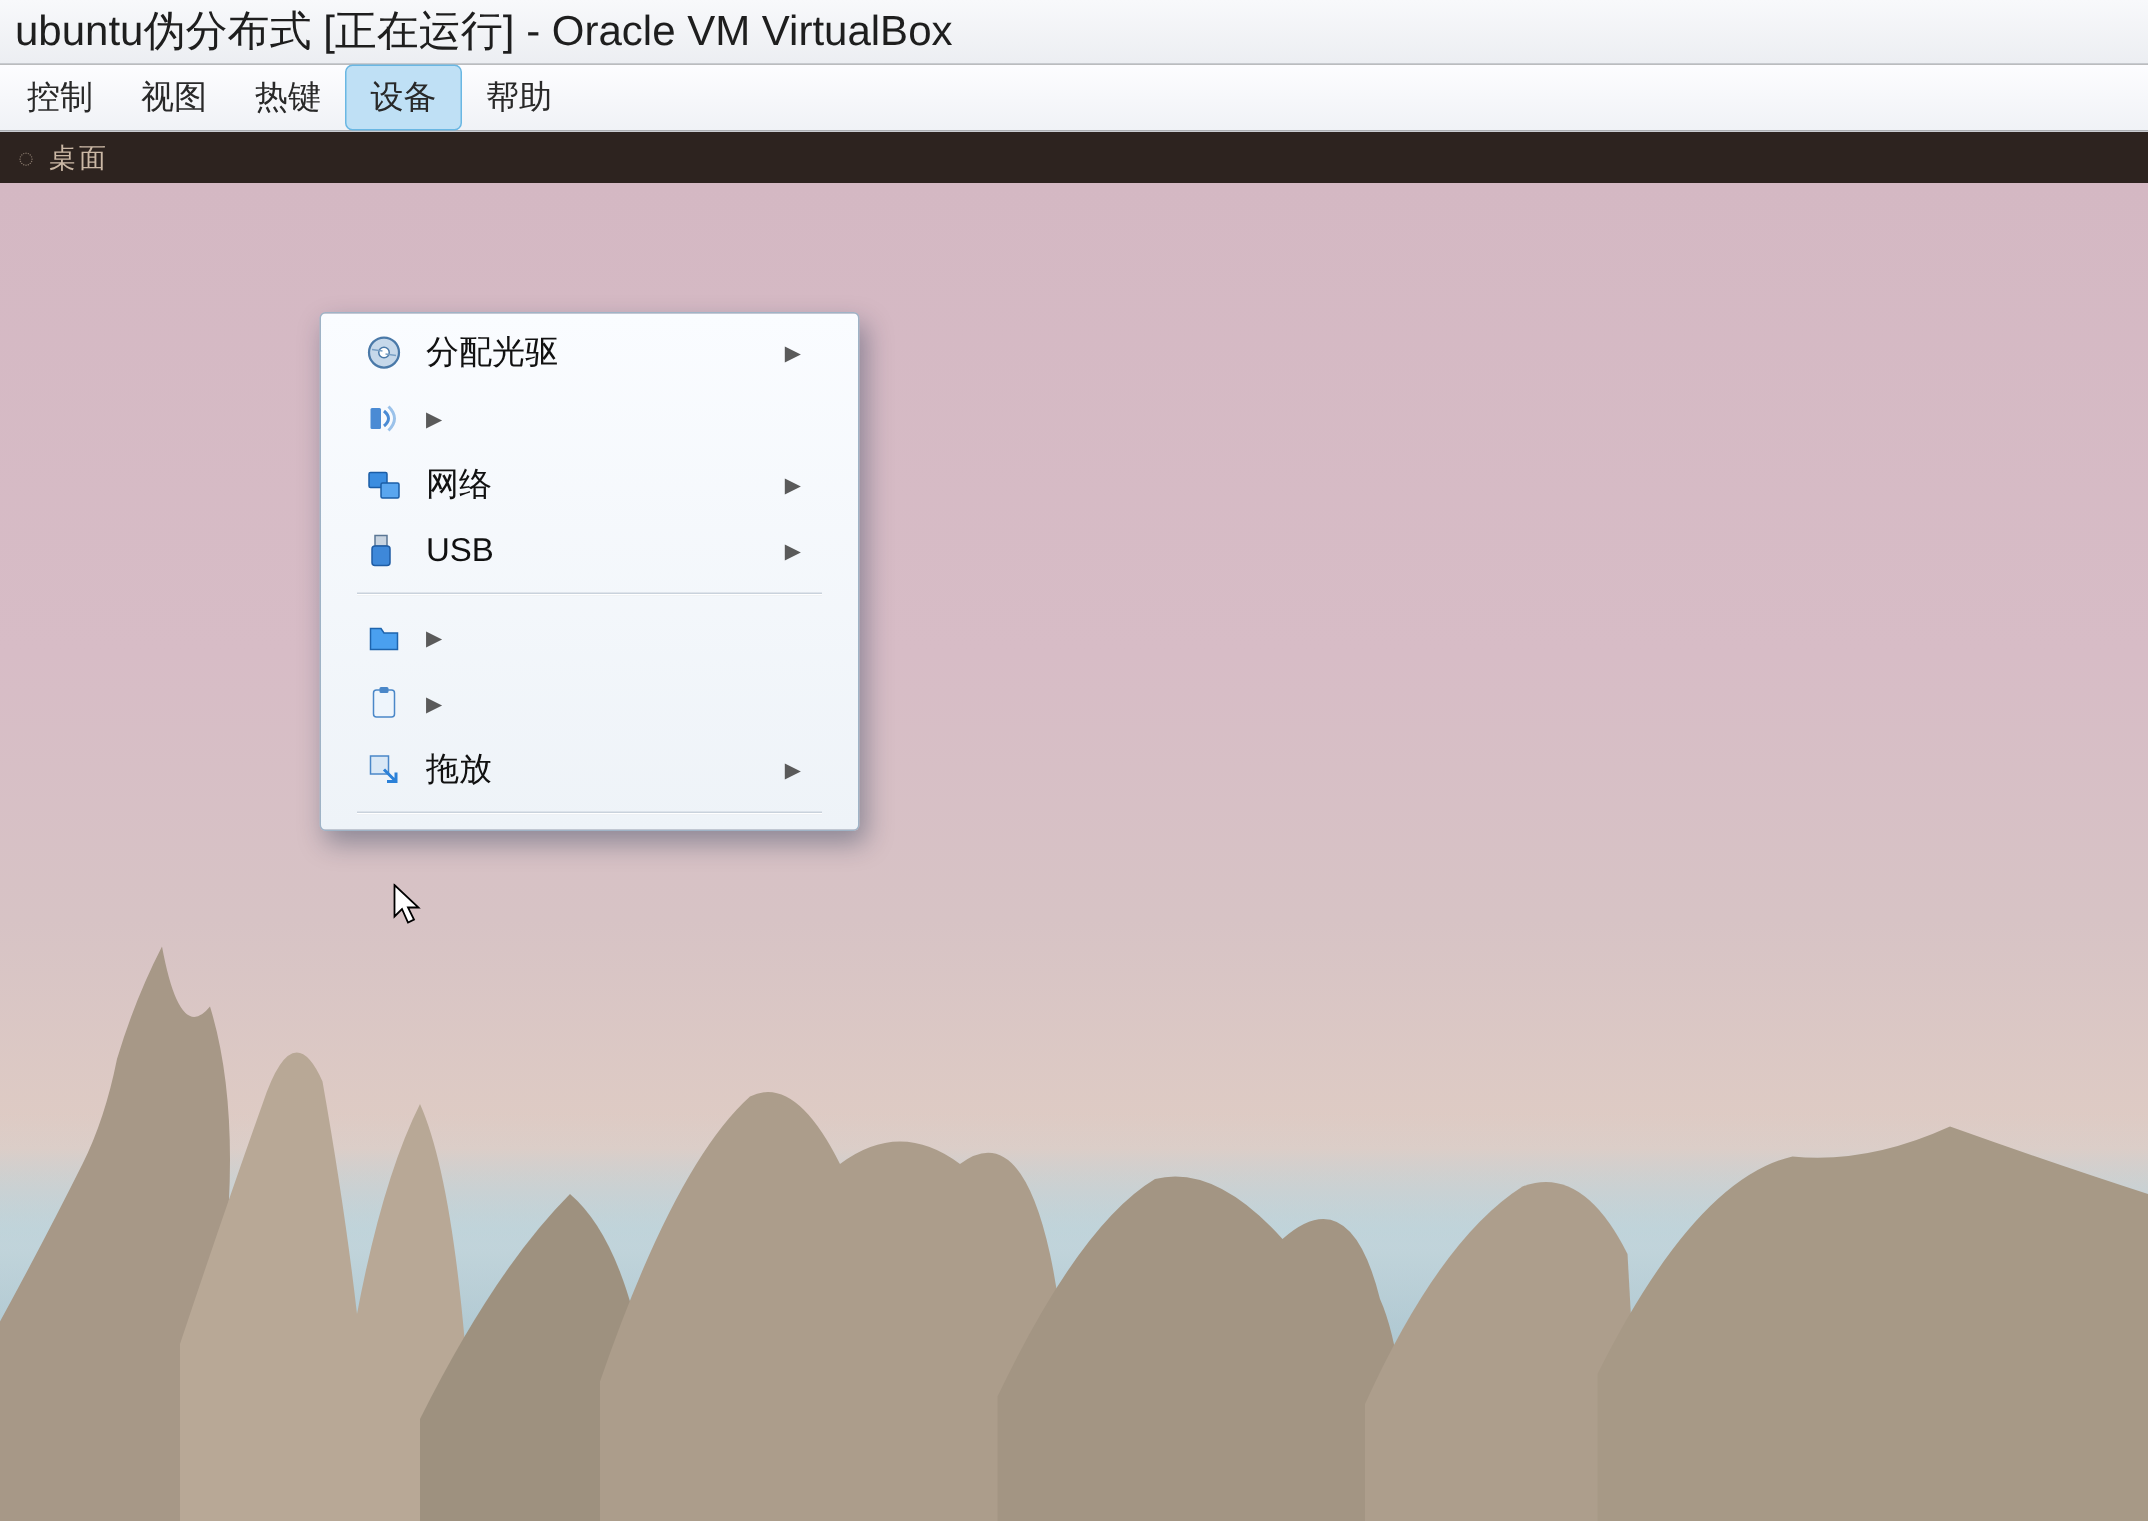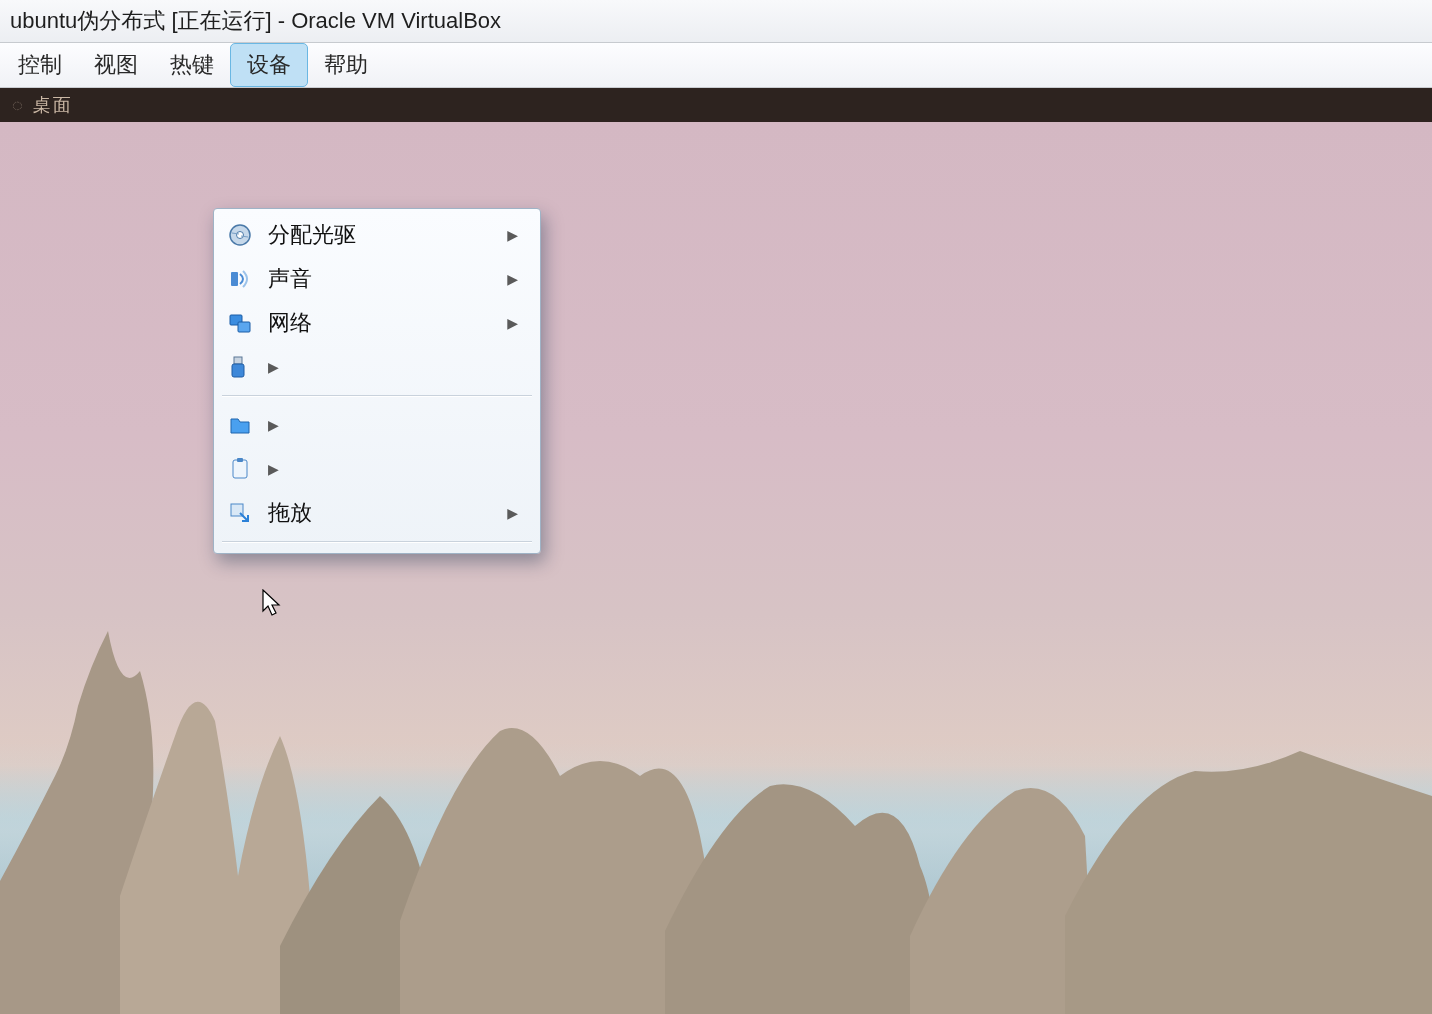--- a/index.html
+++ b/index.html
@@ -1,25 +1,25 @@
 <!DOCTYPE html>
 <html><head>
 <meta charset="utf-8">
 <style>
   html,body{margin:0;padding:0;width:1432px;height:1014px;overflow:hidden;font-family:"Microsoft YaHei","SimSun",Arial,sans-serif;background:#2a2a2a}
-  .titlebar{height:42px;background:linear-gradient(#f8f9fb,#eceef2);display:flex;align-items:center;padding:0 10px;color:#1e1e1e;font-size:22px;border-bottom:1px solid #c7cacf}
+  .titlebar{height:42px;background:linear-gradient(#f8f9fb,#eceef2);display:flex;align-items:center;padding:0 10px;color:#1e1e1e;font-size:28px;border-bottom:1px solid #c7cacf}
   .menubar{height:44px;background:linear-gradient(#fdfdff,#f0f2f6);display:flex;align-items:center;padding:0 2px;font-size:22px;color:#292929;border-bottom:1px solid #c9ccd1}
   .menubar .mitem{padding:8px 16px;border-radius:5px;display:flex;align-items:center;height:100%;box-sizing:border-box;cursor:default}
   .menubar .mitem.active{background:#bfe0f5;border:1px solid #6ab7e3}
   .guestbar{height:34px;background:#2d231f;color:#cbb8a5;font-size:18px;display:flex;align-items:center;padding:0 12px;letter-spacing:2px}
   .desktop{position:relative;width:100%;height:894px;overflow:hidden}
   .sky{position:absolute;inset:0;background:linear-gradient(#d4b8c3 0%,#d7bcc6 35%,#d7c3c5 55%,#dfccc4 72%,#b7d0d6 78%,#9cb8c5 100%)}
   .fog{position:absolute;left:0;right:0;top:620px;height:180px;background:linear-gradient(rgba(255,255,255,0) 0%,rgba(200,215,222,.6) 50%,rgba(160,190,205,.3) 100%)}
   .rocks{position:absolute;left:0;bottom:0;width:100%;height:440px}
-  .dropdown{position:absolute;left:213px;top:86px;width:326px;background:linear-gradient(#fafcff,#eef3f8);border:1px solid #9fb3c6;border-radius:4px;box-shadow:4px 8px 18px rgba(0,30,60,.35);padding:4px 0;font-size:22px;color:#111}
+  .dropdown{position:absolute;left:213px;top:86px;width:326px;background:linear-gradient(#fafcff,#eef3f8);border:1px solid #9fb3c6;border-radius:4px;box-shadow:4px 8px 18px rgba(0,30,60,.35);padding:4px 16px;font-size:22px;color:#111}
   .dmi{display:flex;align-items:center;height:44px;padding:0 22px 0 12px;cursor:default;position:relative}
   .dmi .icn{width:28px;height:28px;display:flex;align-items:center;justify-content:center;margin-right:14px}
   .dmi .lbl{flex:1}
   .dmi .arr{color:#5a5a5a;font-size:14px}
   .dmi.hl{background:linear-gradient(#bfe6fa,#8ed3f0);border-top:1px solid #7dc5e7;border-bottom:1px solid #7dc5e7}
   .dsep{height:1px;margin:6px 8px;background:#c9d2dc;border-bottom:1px solid #fff}
   .cursor{position:absolute;left:262px;top:467px;pointer-events:none}
   svg{display:block}
 </style>
 </head>
@@ -79,40 +79,40 @@
       <span class="arr">▶</span>
     </div>
     <div class="dmi">
       <span class="icn">
         <svg width="24" height="24">
             <rect x="3" y="5" width="7" height="14" fill="#4a8bd4" rx="1"></rect>
             <path d="M12 7 Q18 12 12 17" fill="none" stroke="#4a8bd4" stroke-width="2"></path>
             <path d="M15 4 Q23 12 15 20" fill="none" stroke="#9bc2ea" stroke-width="2"></path>
           </svg>
       </span>
-      <span class="lbl">声音</span>
       <span class="arr">▶</span>
     </div>
     <div class="dmi">
       <span class="icn">
         <svg width="24" height="24">
             <rect x="2" y="4" width="12" height="10" fill="#3b8de0" stroke="#1b5da6" rx="1"></rect>
             <rect x="10" y="11" width="12" height="10" fill="#5aa6ef" stroke="#1b5da6" rx="1"></rect>
           </svg>
       </span>
       <span class="lbl">网络</span>
       <span class="arr">▶</span>
     </div>
     <div class="dmi">
       <span class="icn">
         <svg width="24" height="24">
             <rect x="6" y="2" width="8" height="7" fill="#c8d4e1" stroke="#5b7795"></rect>
             <rect x="4" y="9" width="12" height="13" fill="#3e88d9" stroke="#1f5ca4" rx="2"></rect>
           </svg>
       </span>
+      <span class="lbl">USB</span>
       <span class="arr">▶</span>
     </div>
 
     <div class="dsep"></div>
 
     <div class="dmi">
       <span class="icn">
         <svg width="24" height="24">
             <path d="M3 6 h7 l2 3 h9 v11 h-18 z" fill="#4aa0ef" stroke="#1e64ad"></path>
           </svg>

